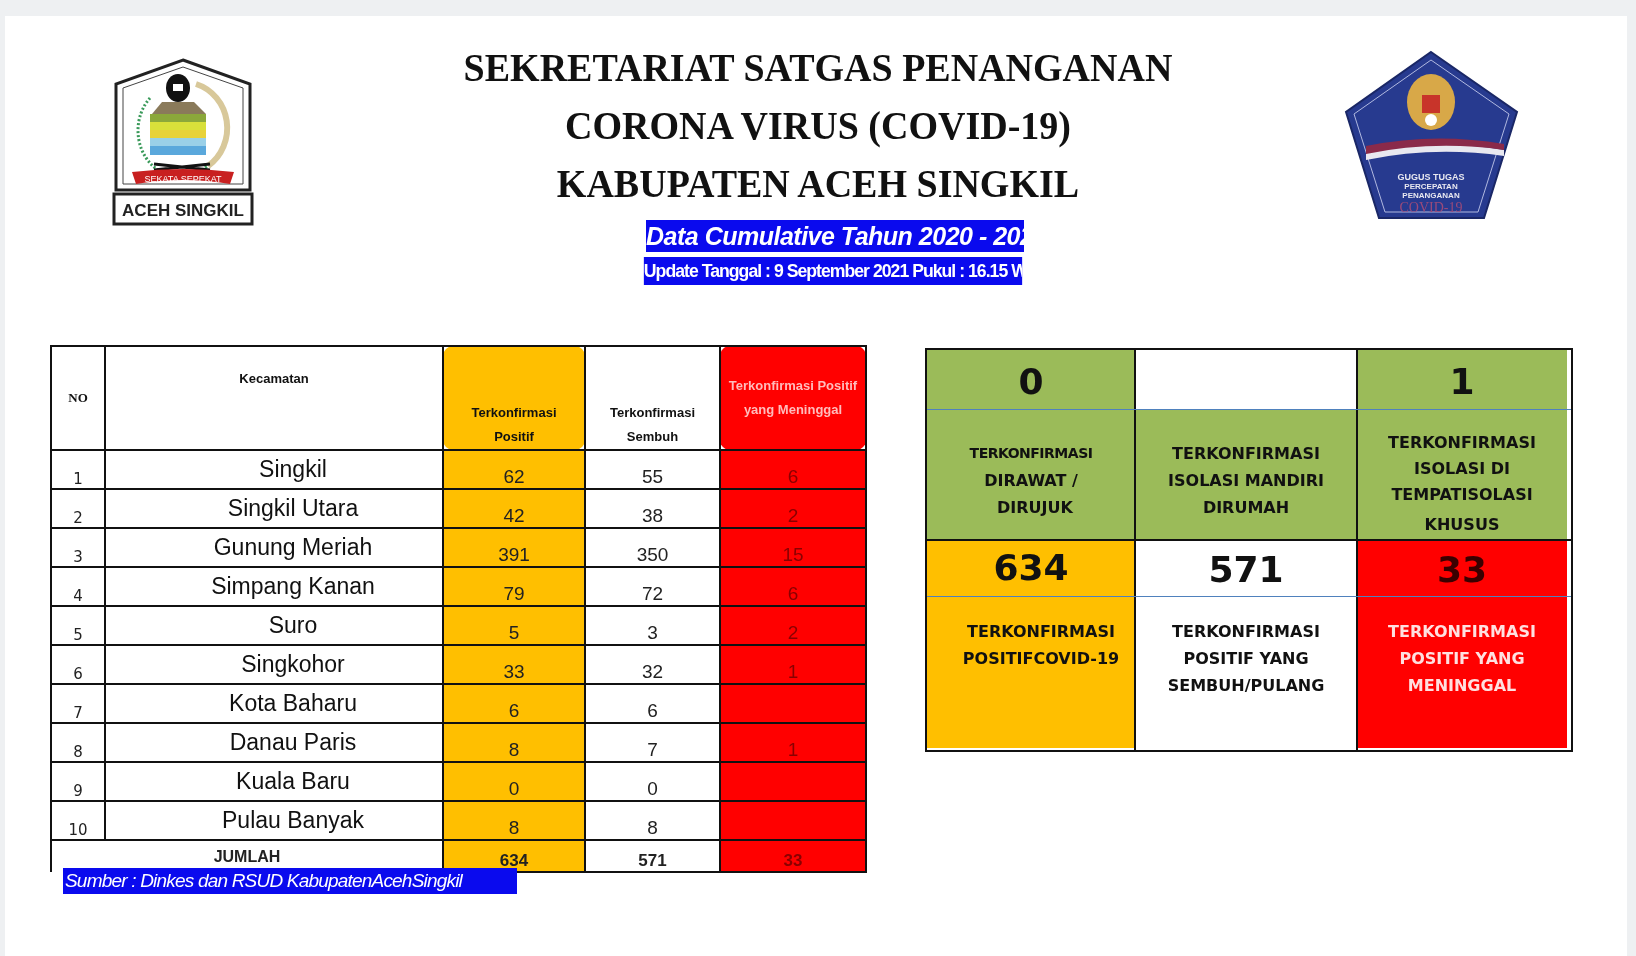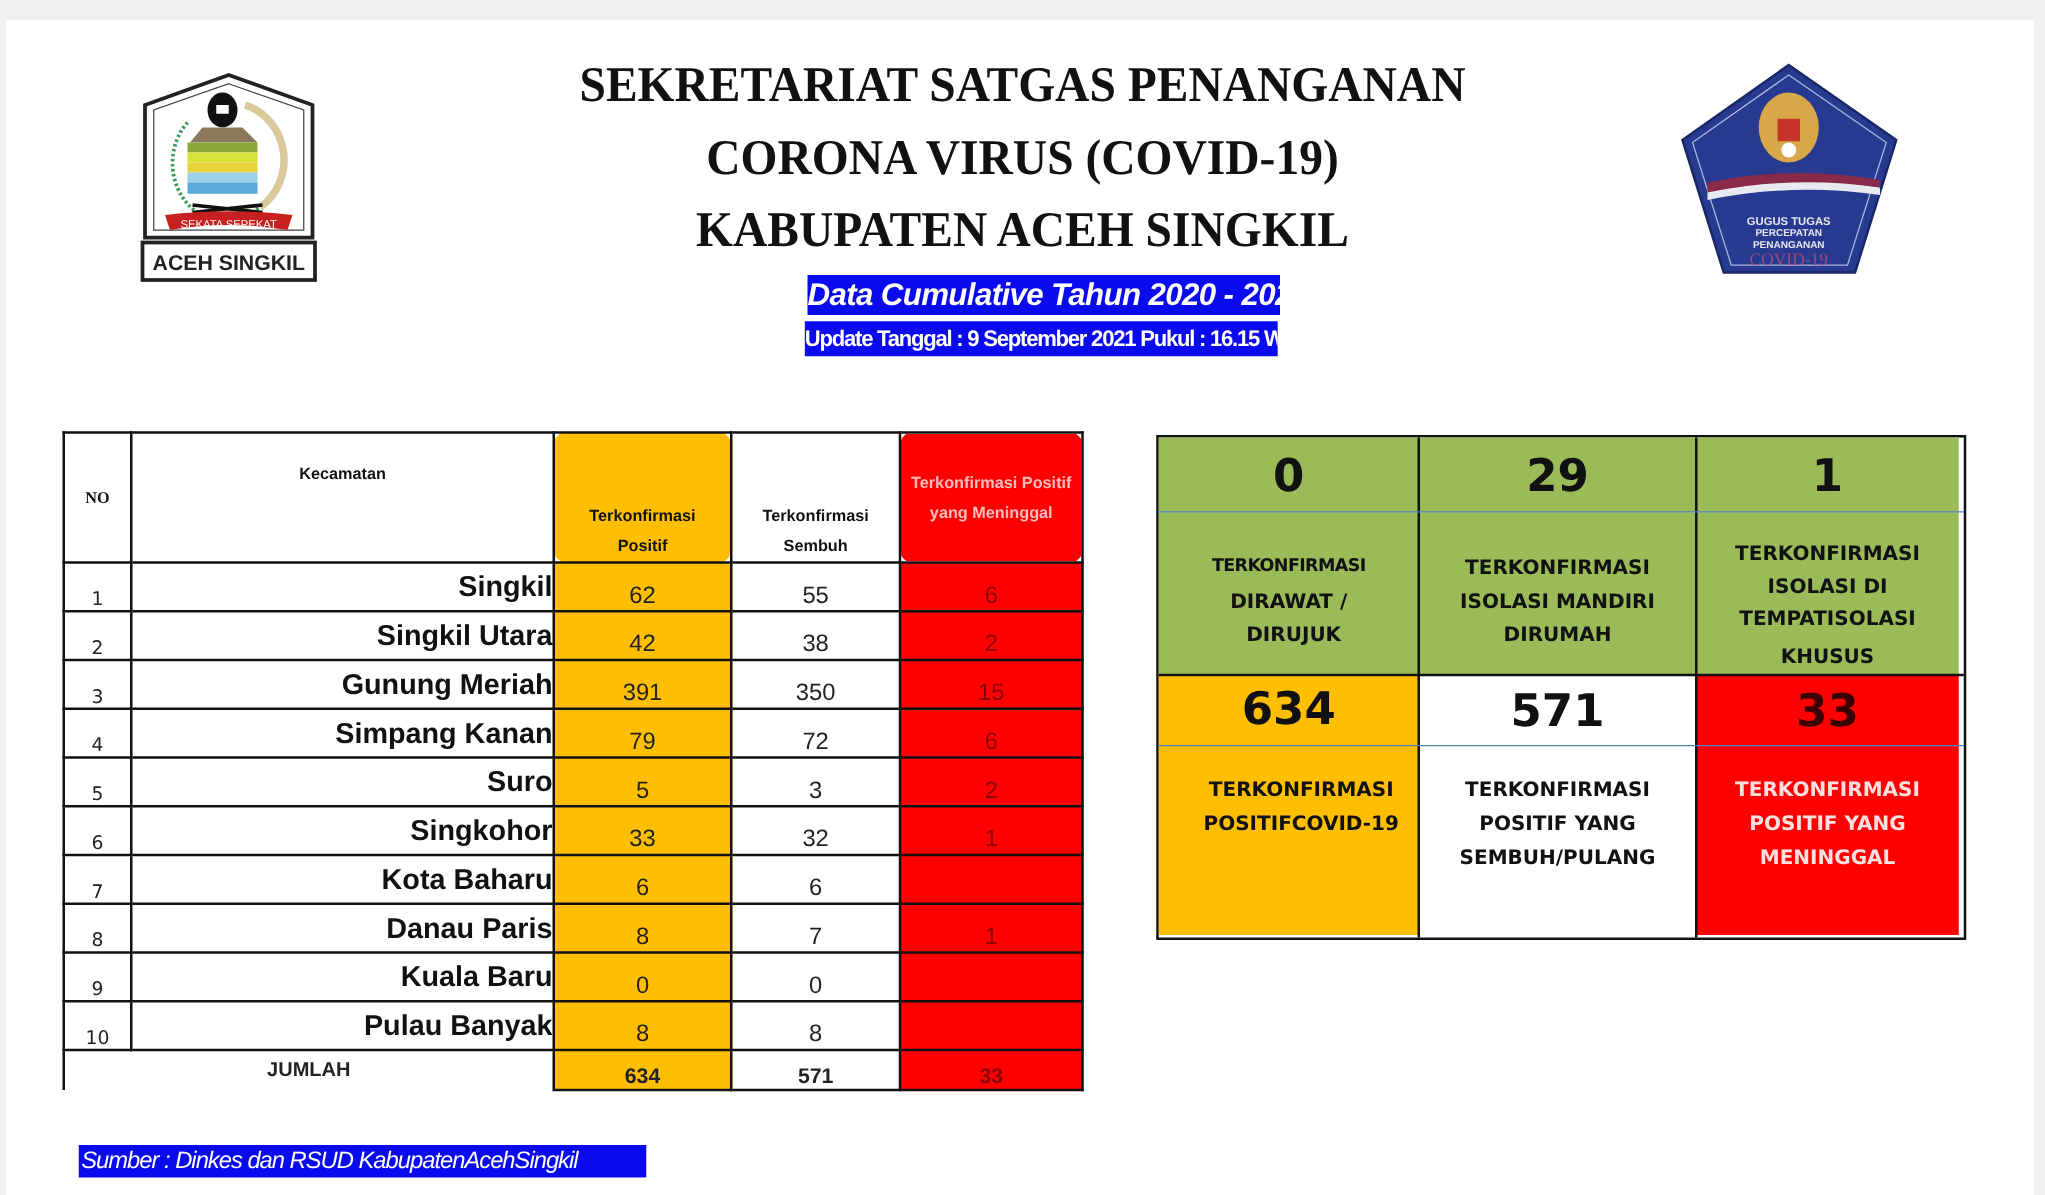--- a/index.html
+++ b/index.html
@@ -7,29 +7,29 @@
   .page { position:absolute; left:5px; top:16px; width:1622px; height:940px; background:#ffffff; }
   .abs { position:absolute; }
   .title { position:absolute; left:0; width:1636px; text-align:center; font-family:"Liberation Serif", serif; font-weight:bold; color:#111; font-size:40px; letter-spacing:0px; transform:scaleX(0.95); }
   .banner { position:absolute; background:#0a0aee; color:#fff; font-style:italic; font-weight:bold; font-family:"Liberation Sans", sans-serif; text-align:center; white-space:nowrap; overflow:hidden; }
   
   table.cases { position:absolute; left:50px; top:345px; border-collapse:collapse; font-family:"Liberation Sans", sans-serif; }
   table.cases td, table.cases th { border:2px solid #111; padding:0; }
   table.cases th { font-size:13px; font-weight:bold; height:82px; line-height:24px; color:#111;border-radius:10px; }
   table.cases td { height:37px; font-size:19px; color:#222; }
   .c-no { width:52px; text-align:center; font-size:15px !important; vertical-align:bottom; font-family:"DejaVu Sans", sans-serif; }
-  .c-name { width:298px; text-align:right; padding-left:38px !important; font-weight:bold; font-size:23px !important; color:#111 !important; }
+  .c-name { width:298px; text-align:center; padding-left:38px !important; font-weight:normal; font-size:23px !important; color:#111 !important; }
   .c-pos { width:140px; background:#ffbf00; text-align:center; vertical-align:bottom; }
   .c-sem { width:133px; background:#fff; text-align:center; vertical-align:bottom; }
   .c-met { width:144px; background:#ff0000; text-align:center; vertical-align:bottom; color:#8a0000 !important; }
   th.c-name { padding-left:0 !important; text-align:center; font-size:13px !important; }
   th.c-met { color:#ffbcbc !important; vertical-align:middle; }
   th.c-no { vertical-align:middle; font-family:"Liberation Serif", serif; font-size:13px !important; }
   tr.total td { height:30px; font-weight:bold; font-size:17px; }
-  .source { position:absolute; left:63px; top:916px; width:452px; height:26px; background:#0a0aee; color:#fff; font-style:italic; font-size:19px; line-height:26px; padding-left:2px; white-space:nowrap; overflow:hidden; letter-spacing:-0.8px; }
+  .source { position:absolute; left:63px; top:868px; width:452px; height:26px; background:#0a0aee; color:#fff; font-style:italic; font-size:19px; line-height:26px; padding-left:2px; white-space:nowrap; overflow:hidden; letter-spacing:-0.8px; }
   
   .summary { position:absolute; left:925px; top:348px; width:644px; height:400px; border:2px solid #111; }
   .cell { position:absolute; box-sizing:border-box; text-align:center; font-weight:bold; color:#111; }
   .green { background:#9bbb59; }
   .orange { background:#ffbf00; }
   .white { background:#fff; }
   .red { background:#ff0000; }
   .num { font-size:36px; font-family:"DejaVu Sans", sans-serif; }
   .lbl { font-size:16px; line-height:27px; font-family:"DejaVu Sans", sans-serif; }
   .vline { position:absolute; top:0; width:2px; height:100%; background:#111; }
@@ -173,21 +173,20 @@
       <td class="c-met" style="font-size:17px;">33</td>
     </tr>
   </tbody>
 </table>
 
 <div class="source">Sumber : Dinkes dan RSUD KabupatenAcehSingkil</div>
 
 <div class="summary">
 
   <div class="cell green num" style="left:0;top:0;width:208px;height:60px;line-height:64px;">0</div>
-  <div class="cell green num" style="left:208px;top:0;width:222px;height:60px;line-height:64px;">29</div>
   <div class="cell green num" style="left:430px;top:0;width:210px;height:60px;line-height:64px;">1</div>
 
   <div class="cell green lbl" style="left:0;top:60px;width:208px;height:130px;padding-top:30px;">
     <div style="font-size:14px;letter-spacing:-0.5px;">TERKONFIRMASI</div>
     <div>DIRAWAT   /</div>
     <div style="text-align:left;padding-left:70px;">DIRUJUK</div>
   </div>
   <div class="cell green lbl" style="left:208px;top:60px;width:222px;height:130px;padding-top:30px;">
     <div>TERKONFIRMASI</div>
     <div>ISOLASI MANDIRI</div>

